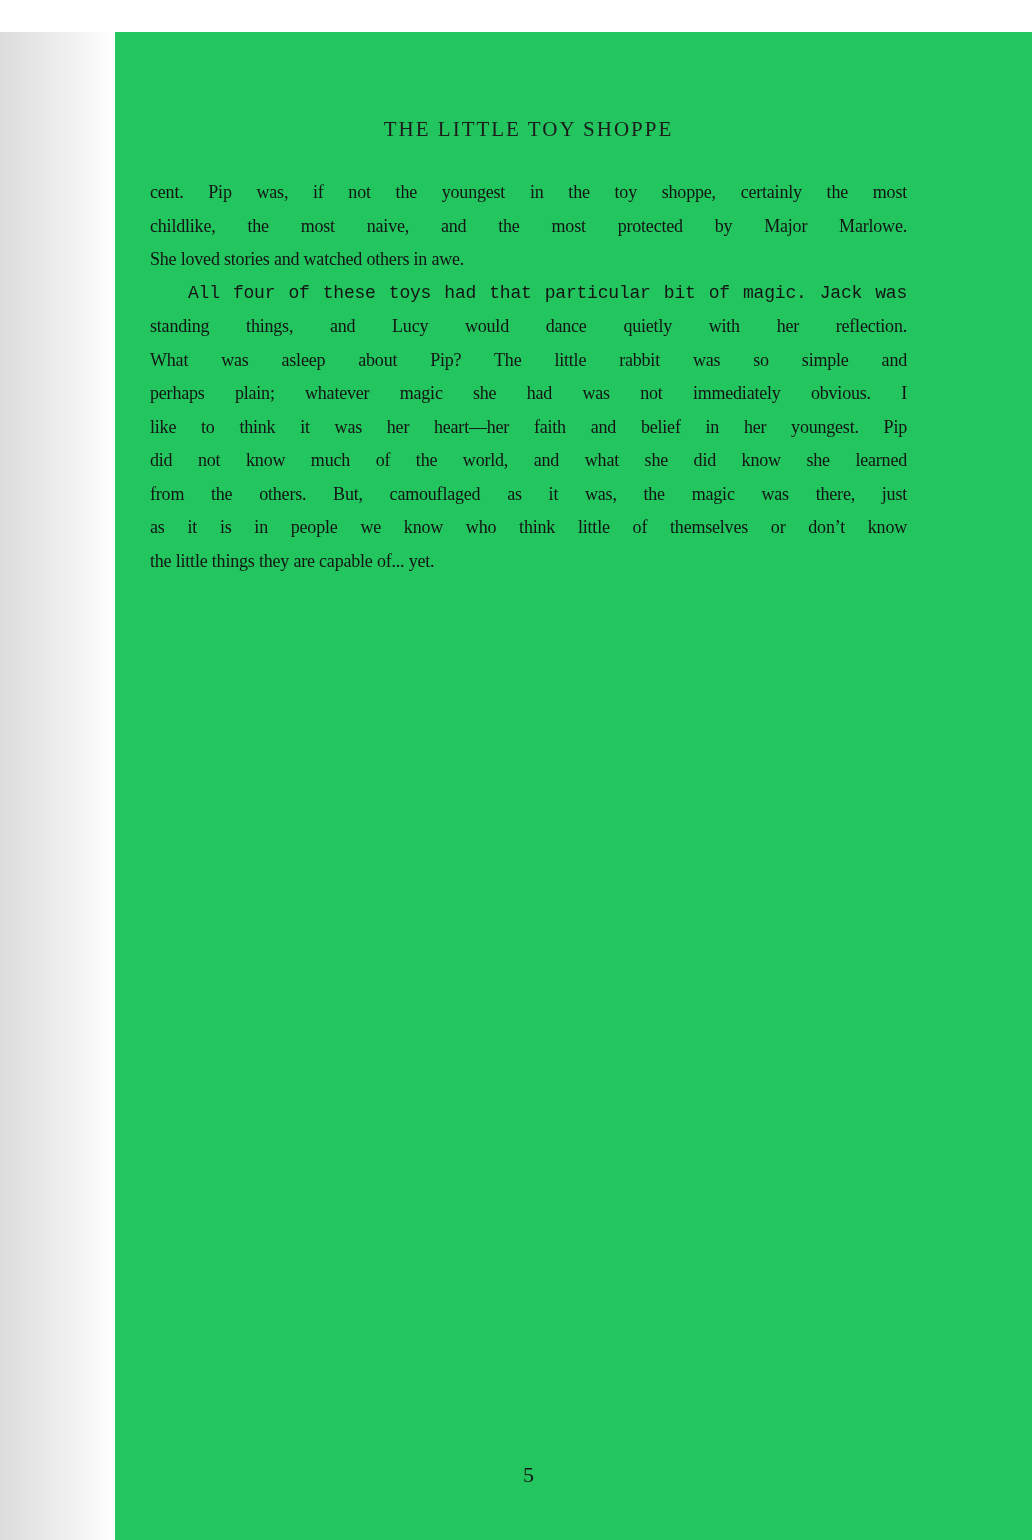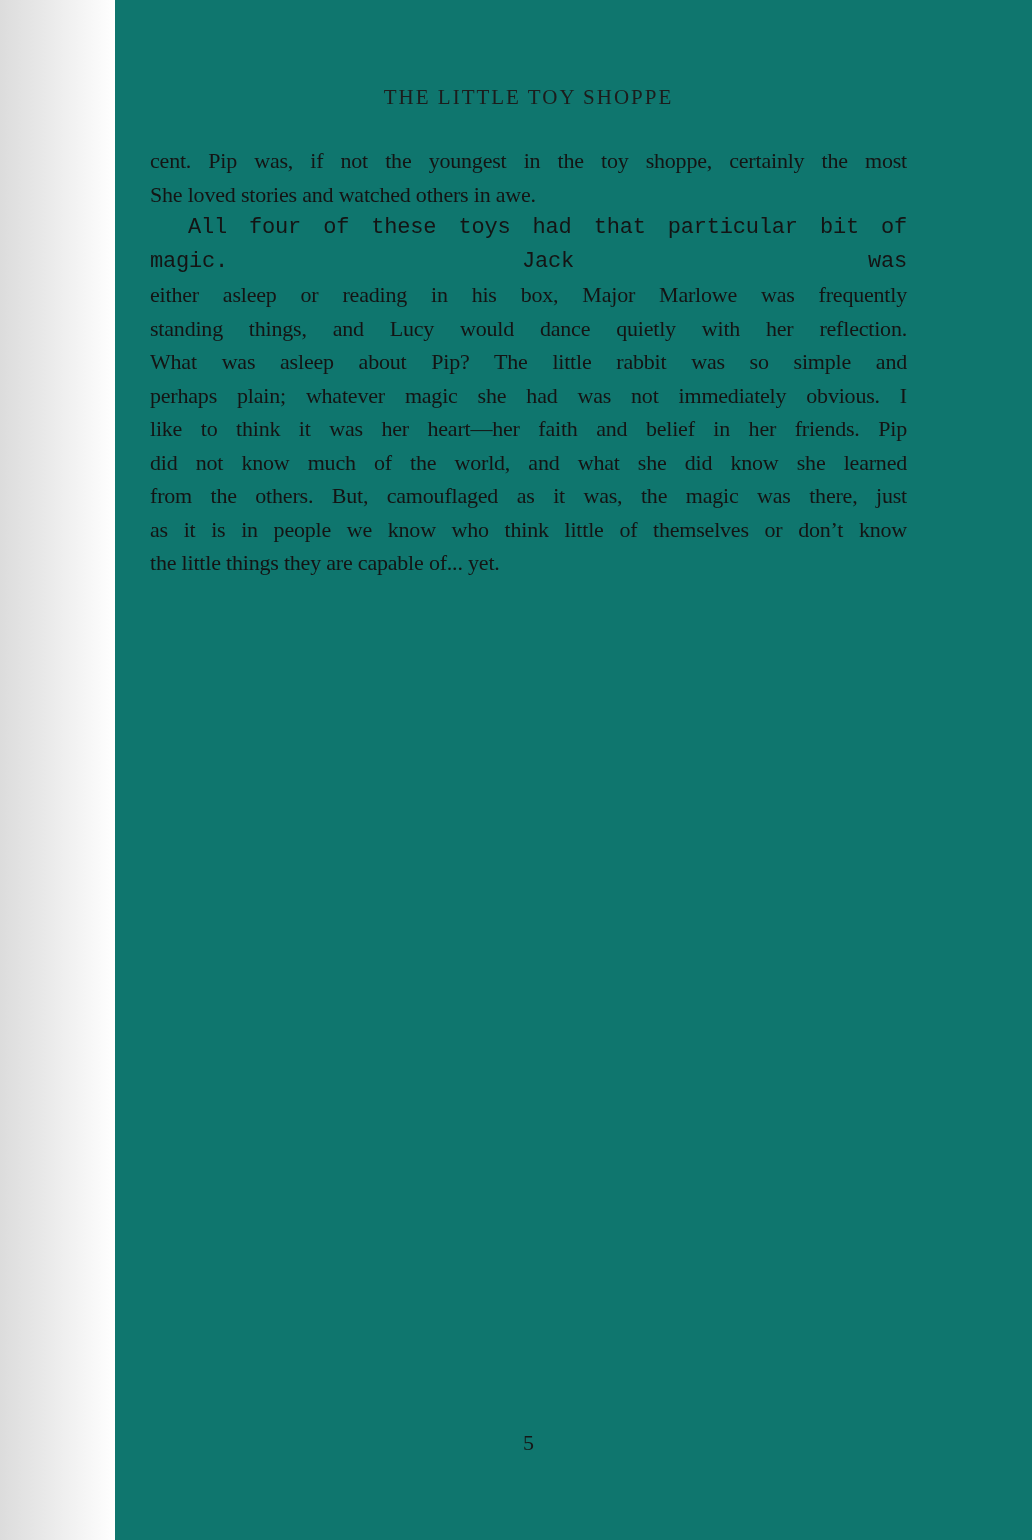--- a/index.html
+++ b/index.html
@@ -8,21 +8,22 @@
     height: 1540px;
     background: #ffffff;
     font-family: "Liberation Serif", serif;
     color: #141414;
     position: relative;
     overflow: hidden;
   }
   .page {
     position: absolute;
     inset: 0;
-    background: #0f766e;
+    background: #22c55e;
+    margin-top: 32px;
   }
   .spine-shadow {
     position: absolute;
     left: 0; top: 0;
     width: 115px; height: 1540px;
     background: linear-gradient(90deg, #dcdcdc 0%, #ebebeb 45%, #ffffff 100%);
     pointer-events: none;
   }
   .running-header {
     position: absolute;
@@ -33,21 +34,21 @@
     letter-spacing: 2px;
     color: #1c1c1c;
     white-space: nowrap;
   }
   .body-text {
     position: absolute;
     left: 150px; width: 757px;
     top: 144px;
   }
   .tline {
-    font-size: 22px;
+    font-size: 18px;
     line-height: 33.5px;
     letter-spacing: -0.2px;
     text-align: justify;
     text-align-last: justify;
     color: #141414;
     white-space: normal;
   }
   .tline.last {
     text-align: left;
     text-align-last: left;
@@ -70,30 +71,30 @@
 
 <div class="page">
   <div class="spine-shadow"></div>
 
   <div class="running-header">THE LITTLE TOY SHOPPE</div>
 
   <div class="body-text">
 
     <div class="para">
       <div class="tline">cent. Pip was, if not the youngest in the toy shoppe, certainly the most</div>
+      <div class="tline">childlike, the most naive, and the most protected by Major Marlowe.</div>
       <div class="tline last">She loved stories and watched others in awe.</div>
     </div>
 
     <div class="para">
       <div class="tline indent">All four of these toys had that particular bit of magic. Jack was</div>
-      <div class="tline">either asleep or reading in his box, Major Marlowe was frequently</div>
       <div class="tline">standing things, and Lucy would dance quietly with her reflection.</div>
       <div class="tline">What was asleep about Pip? The little rabbit was so simple and</div>
       <div class="tline">perhaps plain; whatever magic she had was not immediately obvious. I</div>
-      <div class="tline">like to think it was her heart—her faith and belief in her friends. Pip</div>
+      <div class="tline">like to think it was her heart—her faith and belief in her youngest. Pip</div>
       <div class="tline">did not know much of the world, and what she did know she learned</div>
       <div class="tline">from the others. But, camouflaged as it was, the magic was there, just</div>
       <div class="tline">as it is in people we know who think little of themselves or don’t know</div>
       <div class="tline last">the little things they are capable of... yet.</div>
     </div>
 
   </div>
 
   <div class="page-number">5</div>
 </div>

